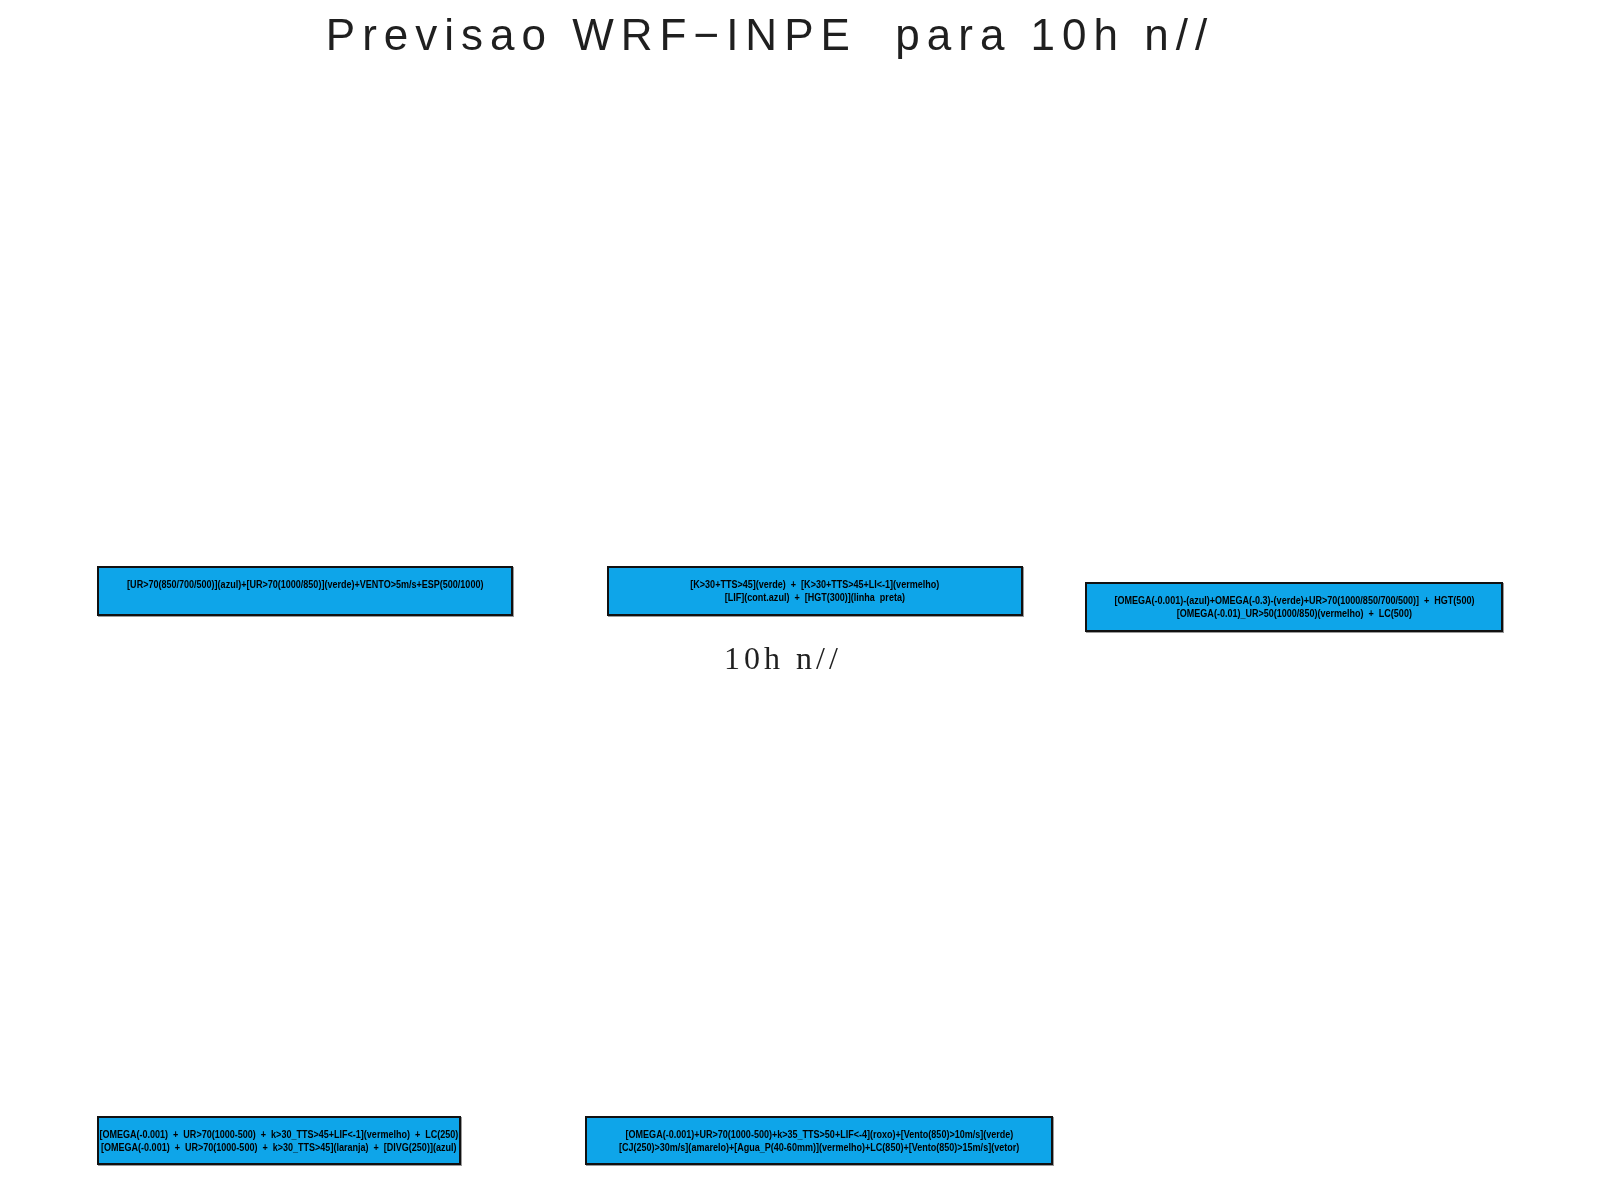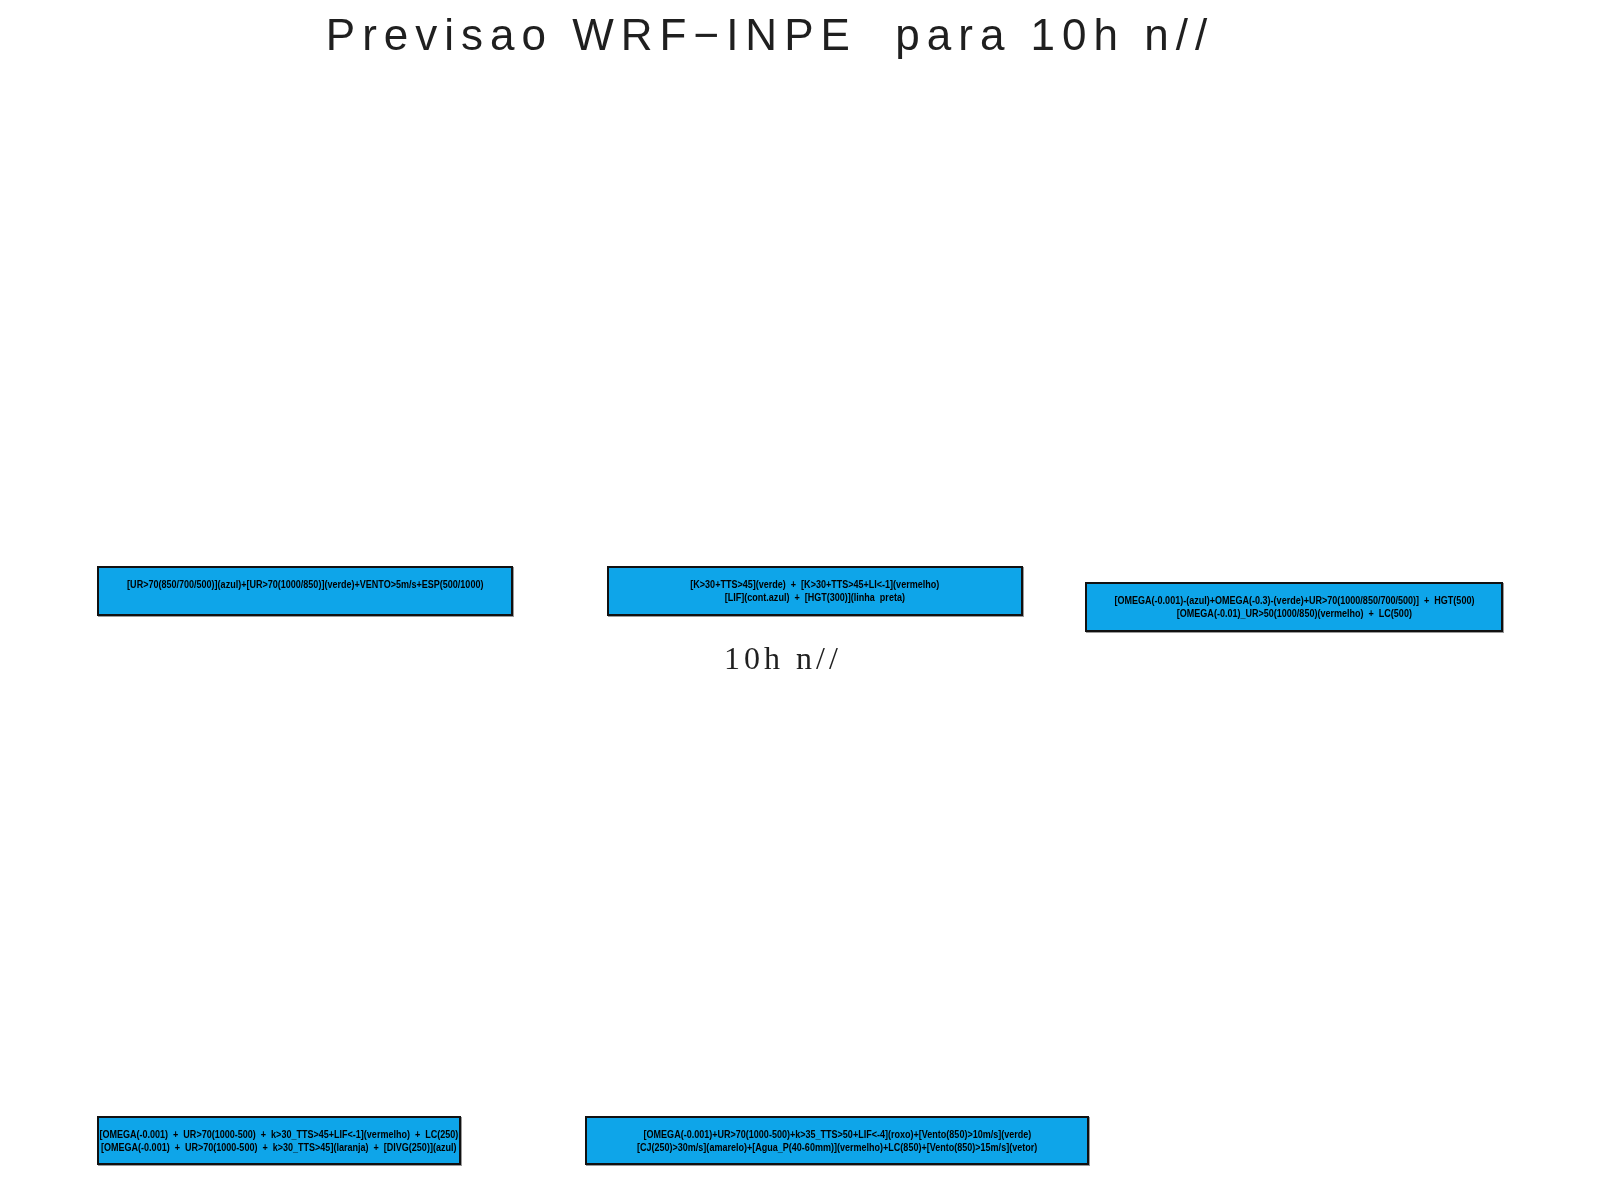--- a/index.html
+++ b/index.html
@@ -65,21 +65,21 @@
     font-weight: bold;
     color: #000000;
     white-space: pre;
     transform: scaleX(0.82);
     transform-origin: center;
   }
   #box-top-left     { left: 97px;   top: 566px;  width: 416px; height: 50px; }
   #box-top-center   { left: 592px;  top: 566px;  width: 416px; height: 50px; margin-left: 15px; }
   #box-top-right    { left: 1085px; top: 566px;  width: 418px; height: 50px; margin-top: 16px; }
   #box-bottom-left  { left: 97px;   top: 1116px; width: 364px; height: 49px; }
-  #box-bottom-center{ left: 585px;  top: 1116px; width: 504px; height: 49px; }
+  #box-bottom-center{ left: 585px;  top: 1116px; width: 468px; height: 49px; }
   #box-bottom-right { left: 1082px; top: 1116px; width: 426px; height: 49px; }
 </style>
 </head>
 <body>
 
 <div class="canvas">
 
   <div class="plotter-text title">Previsao WRF−INPE  para 10h n//</div>
 
   <div class="legend-box" id="box-top-left">

